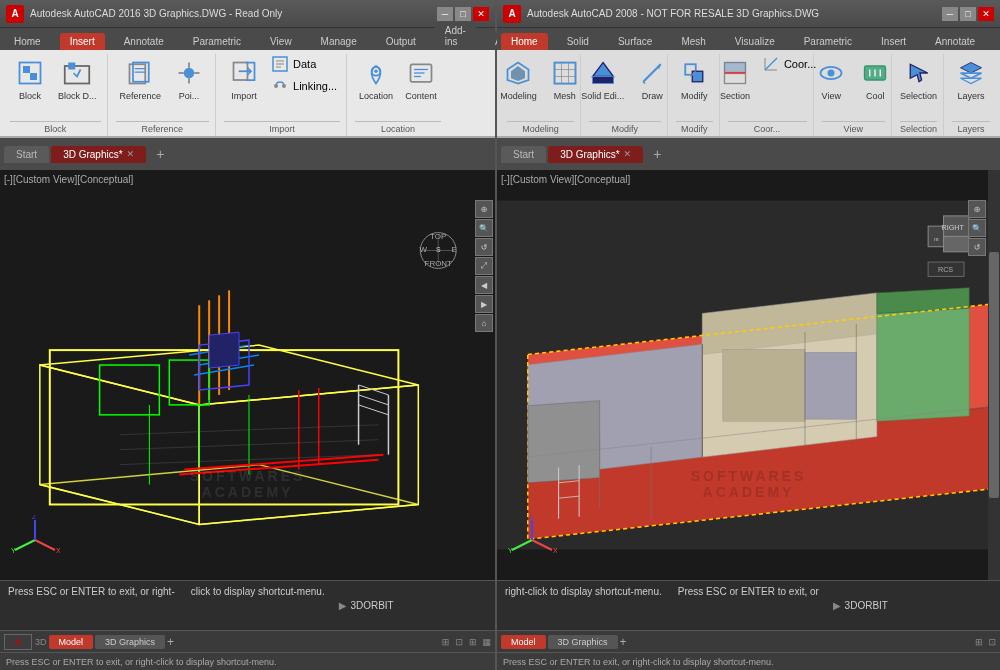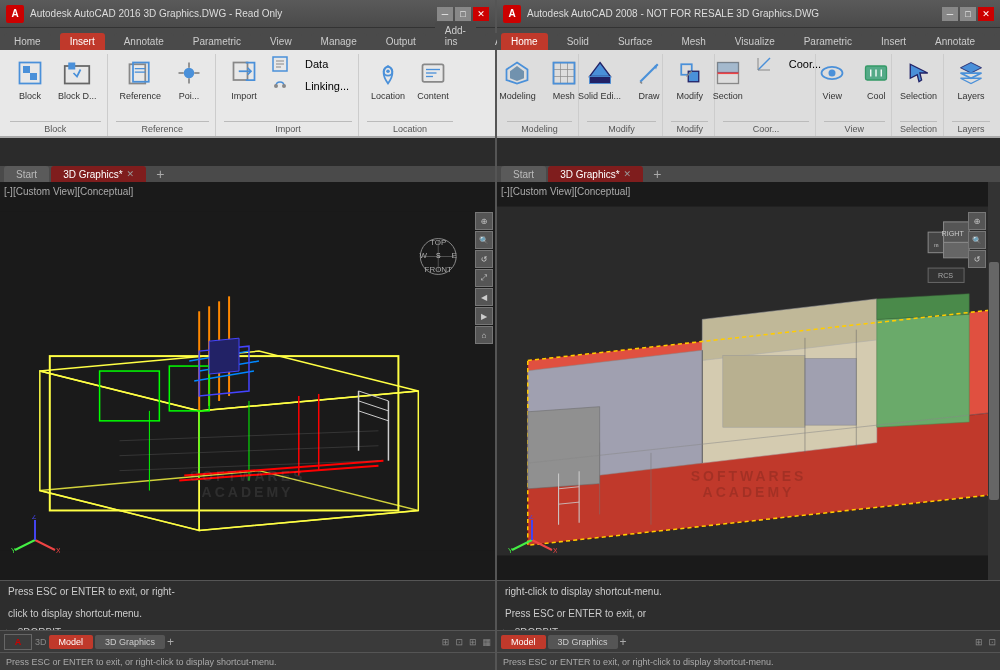--- a/index.html
+++ b/index.html
@@ -30,36 +30,36 @@
     
     .ribbon { height: 88px; background: #e8e8e8; border-bottom: 2px solid #aaa; display: flex; align-items: stretch; padding: 4px 4px 0 4px; gap: 2px; overflow: hidden; }
     .ribbon-group { display: flex; flex-direction: column; align-items: center; padding: 0 6px; border-right: 1px solid #ccc; min-width: 50px; }
     .ribbon-group:last-child { border-right: none; }
     .ribbon-items { display: flex; gap: 4px; align-items: flex-start; flex: 1; }
     .ribbon-item { display: flex; flex-direction: column; align-items: center; cursor: pointer; padding: 3px 4px; border-radius: 3px; min-width: 40px; }
     .ribbon-item-icon { width: 32px; height: 32px; display: flex; align-items: center; justify-content: center; }
     .ribbon-item-label { font-size: 9px; color: #333; text-align: center; margin-top: 2px; white-space: nowrap; }
     .ribbon-group-label { font-size: 9px; color: #555; margin-top: auto; padding: 2px 0; border-top: 1px solid #bbb; width: 100%; text-align: center; }
     .ribbon-small-items { display: flex; flex-direction: column; gap: 2px; }
-    .ribbon-small-item { display: flex; align-items: center; gap: 16px; cursor: pointer; padding: 1px 3px; border-radius: 2px; white-space: nowrap; }
+    .ribbon-small-item { display: flex; align-items: center; gap: 4px; cursor: pointer; padding: 1px 3px; border-radius: 2px; white-space: nowrap; }
     .ribbon-small-icon { width: 18px; height: 18px; display: flex; align-items: center; justify-content: center; }
 
     
-    .doc-tabs { height: 16px; background: #4a4a4a; display: flex; align-items: center; padding: 0 4px; gap: 2px; margin-top: 28px; }
+    .doc-tabs { height: 32px; background: #4a4a4a; display: flex; align-items: center; padding: 0 4px; gap: 2px; }
     .doc-tab { padding: 3px 12px; font-size: 10px; color: #bbb; cursor: pointer; background: #5a5a5a; border-top-left-radius: 3px; border-top-right-radius: 3px; display: flex; align-items: center; gap: 4px; }
     .doc-tab.active { background: #7f1d1d; color: #fff; }
     .doc-tab-close { color: #999; font-size: 9px; }
     .doc-tab-add { padding: 3px 8px; color: #aaa; cursor: pointer; font-size: 14px; }
 
     
     .viewport { flex: 1; position: relative; overflow: hidden; background: #1a1a1a; }
     .viewport-header { position: absolute; top: 4px; left: 4px; color: #aaa; font-size: 10px; z-index: 5; pointer-events: none; }
 
     
-    .command-bar { height: 50px; background: #2d2d2d; border-top: 1px solid #555; display: flex; flex-direction: column; }
+    .command-bar { height: 50px; background: #2d2d2d; border-top: 1px solid #555; display: flex; flex-direction: row; }
     .command-text { color: #ccc; font-size: 10px; padding: 4px 8px; line-height: 1.4; }
     .command-input-row { display: flex; align-items: center; padding: 2px 6px; gap: 4px; }
     .command-prefix { color: #888; font-size: 10px; }
     .model-tab { padding: 2px 10px; background: #c0392b; color: white; font-size: 9px; cursor: pointer; border-radius: 2px; }
     .layout-tab { padding: 2px 10px; background: #555; color: #ccc; font-size: 9px; cursor: pointer; border-radius: 2px; }
     .tab-add { color: #aaa; font-size: 12px; cursor: pointer; }
 
     
     .model-3d { position: absolute; top: 0; left: 0; width: 100%; height: 100%; }
 

